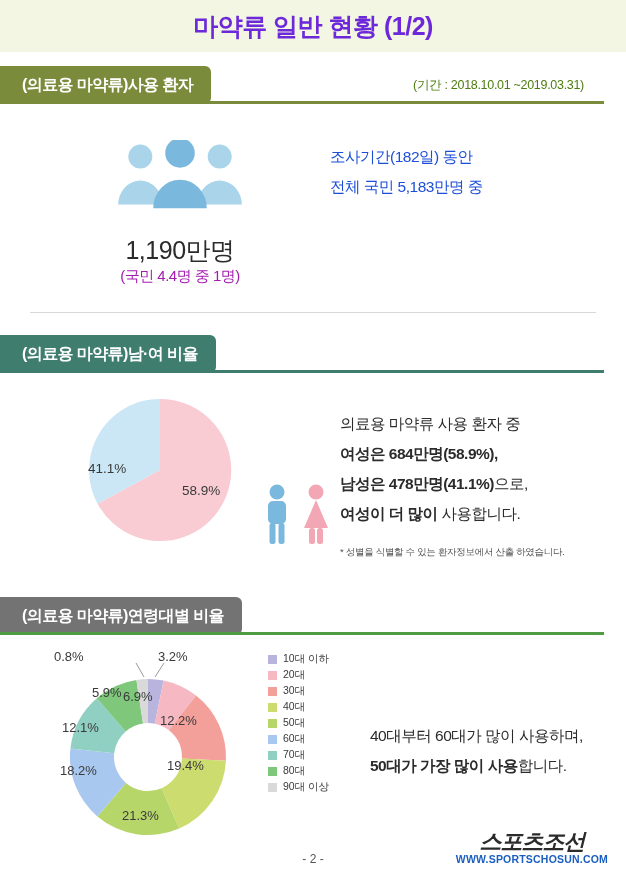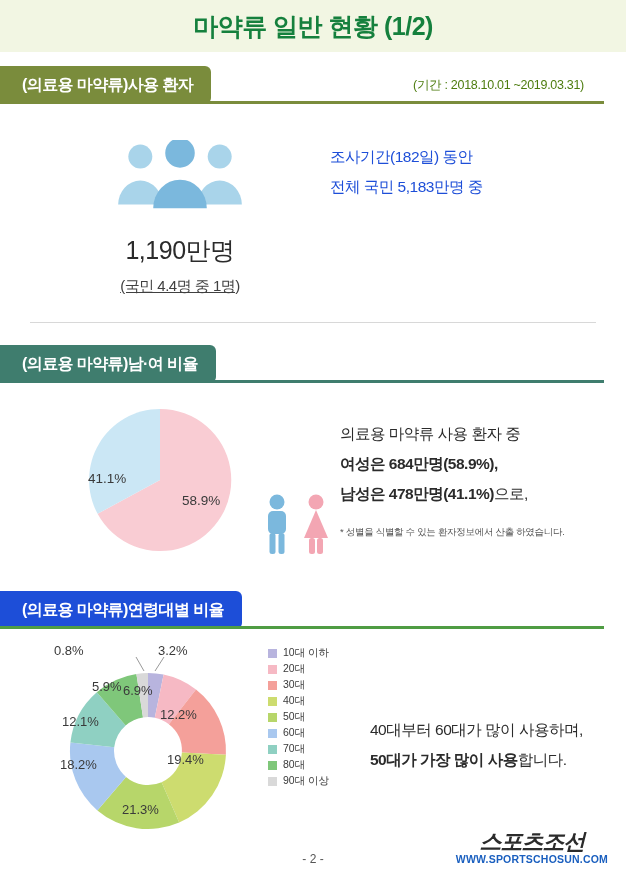--- a/index.html
+++ b/index.html
@@ -18,21 +18,21 @@
   .header {
     background: #f2f6e3;
     height: 52px;
     display: flex;
     align-items: center;
     justify-content: center;
   }
   .header-title {
     font-size: 25px;
     font-weight: bold;
-    color: #15803d;
+    color: #6d28d9;
     letter-spacing: -0.5px;
   }
 
   
   .section {
     position: relative;
   }
   .band {
     display: flex;
     align-items: center;
@@ -46,21 +46,21 @@
     padding: 0 18px 0 22px;
     color: #ffffff;
     font-size: 16px;
     font-weight: bold;
     letter-spacing: -0.6px;
     border-radius: 0 6px 6px 0;
     white-space: nowrap;
   }
   .band-olive { background: #7a8c3c; }
   .band-teal  { background: #3f7d6e; }
-  .band-green { background: #1d4ed8; }
+  .band-green { background: #737373; }
 
   .band-underline {
     position: absolute;
     left: 0;
     right: 22px;
     bottom: 0;
     height: 3px;
   }
   .ul-olive { background: #7a8c3c; }
   .ul-teal  { background: #3f7d6e; }
@@ -88,24 +88,22 @@
   }
   .people-icon { height: 72px; display: block; margin: 0 auto; }
   .s1-big {
     font-size: 25px;
     color: #2b2b2b;
     margin-top: 22px;
     letter-spacing: -0.5px;
   }
   .s1-sub {
     font-size: 15px;
-    color: #404040;
-    margin-top: 10px;
-    letter-spacing: -0.5px;
-    text-decoration: underline;
+    color: #a21caf;
+    letter-spacing: -0.5px;
   }
   .s1-right {
     padding-top: 10px;
     font-size: 15.5px;
     line-height: 30px;
     color: #1d4ed8;
     letter-spacing: -0.5px;
   }
   .s1-right b { font-weight: bold; }
 
@@ -297,20 +295,21 @@
           <rect x="9" y="45" width="6" height="16" rx="2.5" fill="#f3a6b3"></rect>
           <rect x="17" y="45" width="6" height="16" rx="2.5" fill="#f3a6b3"></rect>
         </svg>
       </div>
     </div>
 
     <div class="s2-right">
       <div>의료용 마약류 사용 환자 중</div>
       <div><b>여성은 684만명(58.9%),</b></div>
       <div><b>남성은 478만명(41.1%)</b><span>으로,</span></div>
+      <div><b>여성이 더 많이</b><span> 사용합니다.</span></div>
       <div class="footnote">* 성별을 식별할 수 있는 환자정보에서 산출 하였습니다.</div>
     </div>
   </div>
 </div>
 
 <div class="section" id="section-age">
   <div class="band">
     <div class="band-tab band-green">(의료용 마약류)연령대별 비율</div>
     <div class="band-underline ul-green"></div>
   </div>

